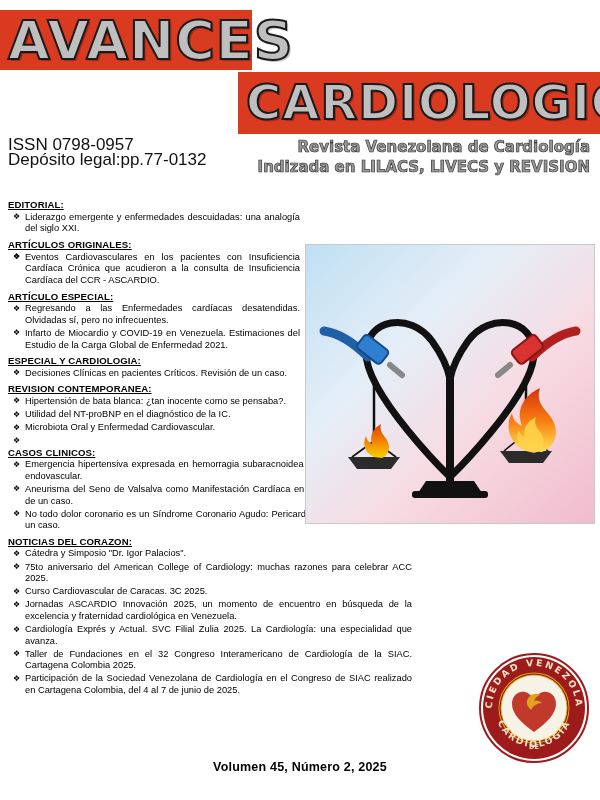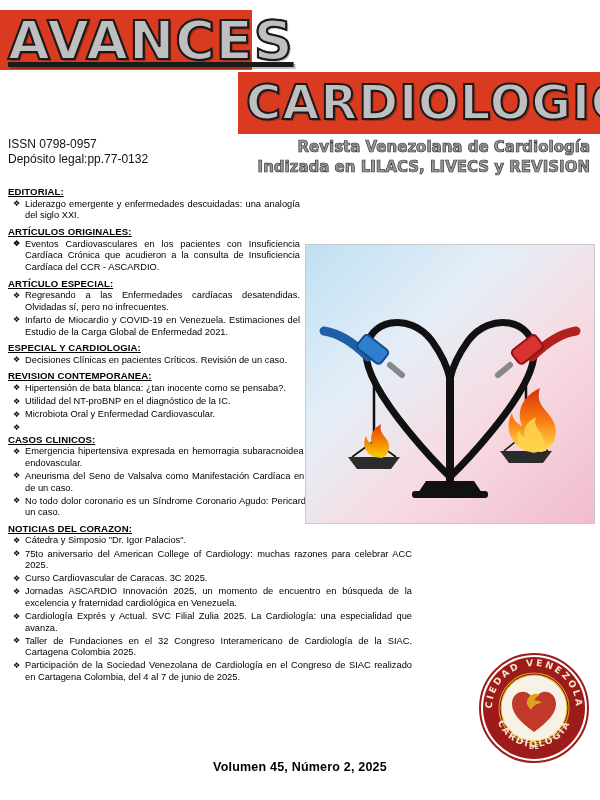--- a/index.html
+++ b/index.html
@@ -45,33 +45,32 @@
     -webkit-text-stroke: 2px #1a1a1a;
     letter-spacing: 1px;
     white-space: nowrap;
     text-shadow: 2px 2px 0 rgba(0,0,0,0.25);
   }
   .title-top {
     left: 8px;
     top: 14px;
     font-size: 54px;
     line-height: 54px;
-    text-decoration: underline;
   }
   .title-bottom {
     left: 246px;
     top: 76px;
     font-size: 48px;
     line-height: 52px;
   }
   .issn-block {
     position: absolute;
     left: 8px;
     top: 137px;
-    font-size: 12px;
+    font-size: 17px;
     line-height: 15px;
     color: #111;
   }
   .sub-line1, .sub-line2 {
     position: absolute;
     right: 10px;
     font-family: "DejaVu Sans", sans-serif;
     font-weight: bold;
     color: #9a9a9a;
     -webkit-text-stroke: 0.7px #333;
@@ -98,21 +97,21 @@
     font-size: 9.3px;
     line-height: 11.6px;
   }
   .section-head {
     font-weight: bold;
     text-decoration: underline;
     font-size: 9.6px;
     margin: 4px 0 1px 0;
     letter-spacing: 0.1px;
   }
-  .section-head:first-child { margin-top: 0; }
+  .section-head:first-child { margin-top: 13px; }
   ul.items {
     list-style: none;
     margin: 0 0 0 4px;
     padding: 0;
   }
   ul.items li {
     position: relative;
     padding-left: 13px;
     margin-bottom: 1.5px;
     text-align: justify;

